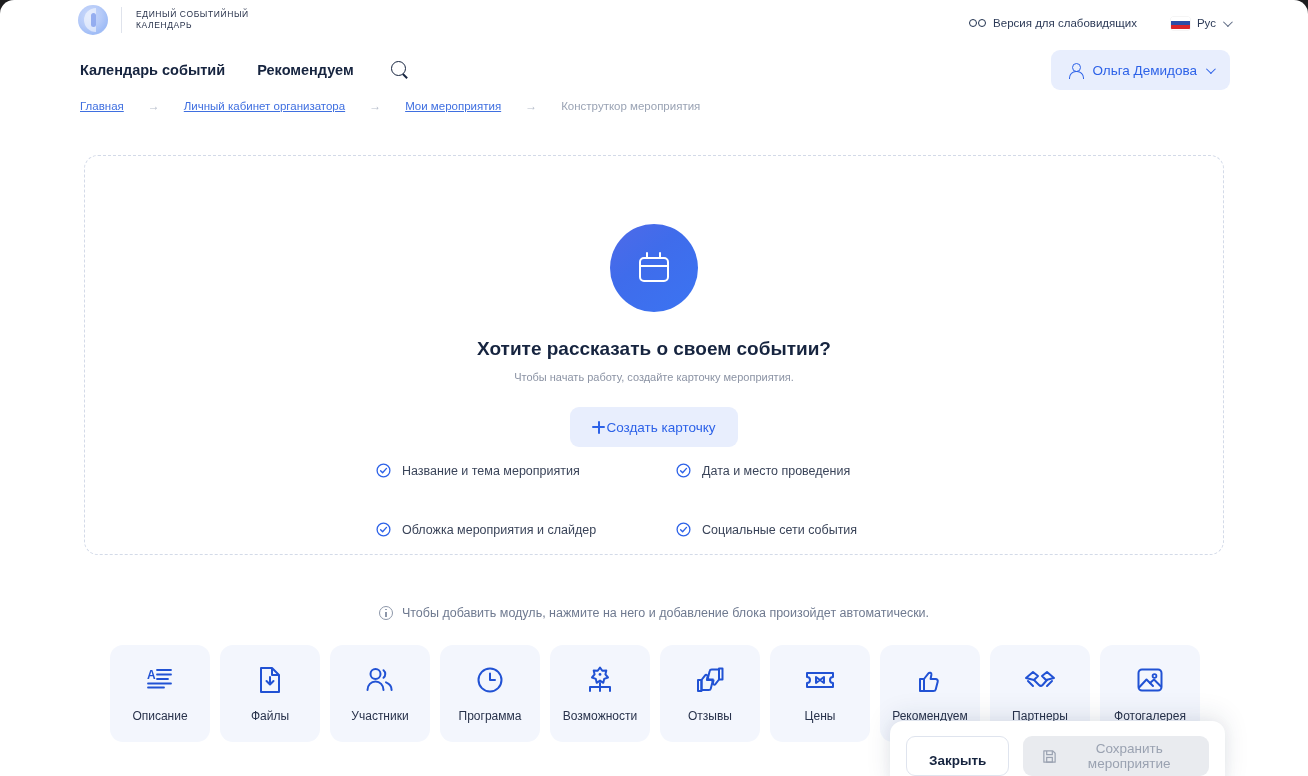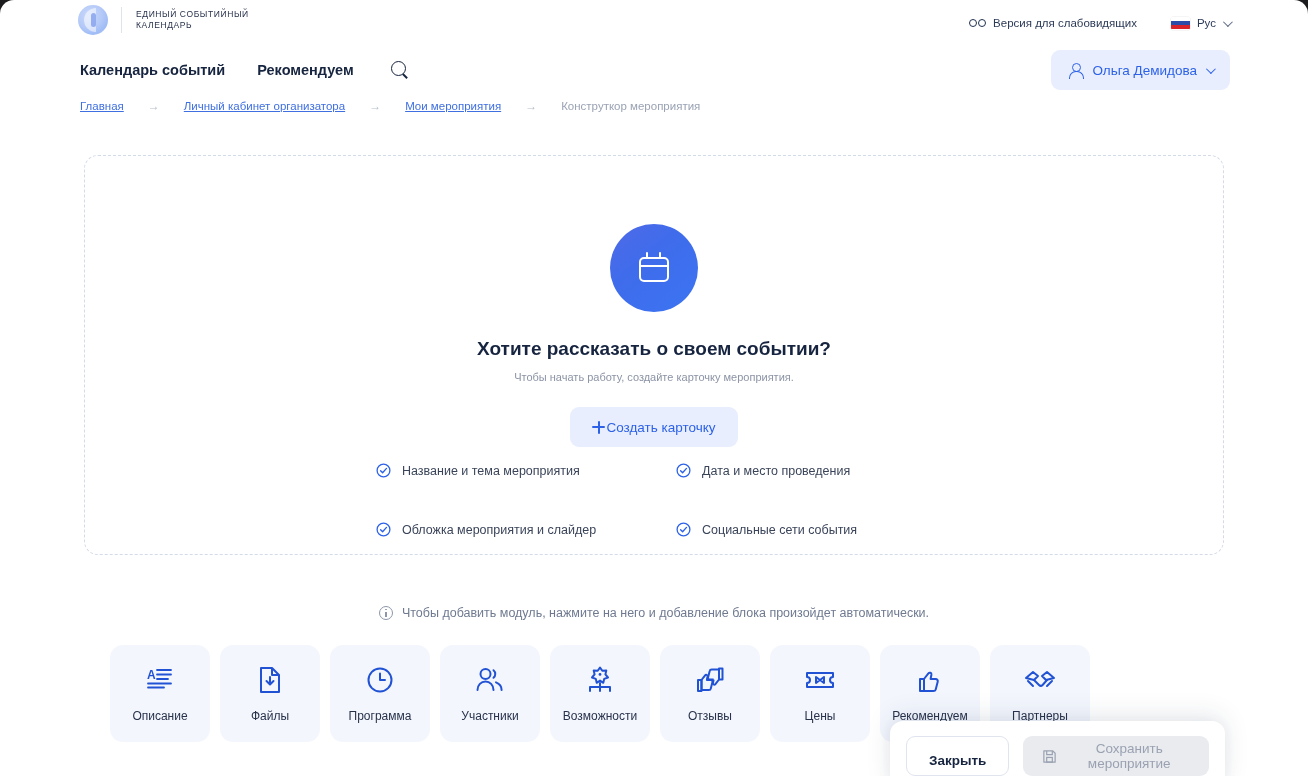--- a/index.html
+++ b/index.html
@@ -420,38 +420,38 @@
             <path d="M15 2 v7 h7" fill="none" stroke="#2152d4" stroke-width="2" stroke-linejoin="round"></path>
             <path d="M13 11 v7" stroke="#2152d4" stroke-width="2" stroke-linecap="round"></path>
             <path d="M9.5 15 L13 18.5 L16.5 15" fill="none" stroke="#2152d4" stroke-width="2" stroke-linecap="round" stroke-linejoin="round"></path>
           </svg>
       </span>
       <span class="tile-label">Файлы</span>
     </div>
 
     <div class="tile">
       <span class="tile-ico">
-        <svg width="28" height="28" viewBox="0 0 28 28">
-            <circle cx="14" cy="14" r="11.5" fill="none" stroke="#2152d4" stroke-width="2"></circle>
-            <path d="M14 7.5 V14 H19" fill="none" stroke="#2152d4" stroke-width="2" stroke-linecap="round" stroke-linejoin="round"></path>
-          </svg>
-      </span>
-      <span class="tile-label">Программа</span>
-    </div>
-
-    <div class="tile">
-      <span class="tile-ico">
         <svg width="30" height="28" viewBox="0 0 30 28">
             <circle cx="10.5" cy="8" r="5" fill="none" stroke="#2152d4" stroke-width="2"></circle>
             <path d="M2.5 24 c0-5 3.6-8.5 8-8.5 s8 3.5 8 8.5" fill="none" stroke="#2152d4" stroke-width="2" stroke-linecap="round"></path>
             <path d="M18.5 4.2 a5 5 0 0 1 0 7.6" fill="none" stroke="#2152d4" stroke-width="2" stroke-linecap="round"></path>
             <path d="M21 16.4 c3.3 1.3 5.6 4.3 5.6 7.6" fill="none" stroke="#2152d4" stroke-width="2" stroke-linecap="round"></path>
           </svg>
       </span>
       <span class="tile-label">Участники</span>
+    </div>
+
+    <div class="tile">
+      <span class="tile-ico">
+        <svg width="28" height="28" viewBox="0 0 28 28">
+            <circle cx="14" cy="14" r="11.5" fill="none" stroke="#2152d4" stroke-width="2"></circle>
+            <path d="M14 7.5 V14 H19" fill="none" stroke="#2152d4" stroke-width="2" stroke-linecap="round" stroke-linejoin="round"></path>
+          </svg>
+      </span>
+      <span class="tile-label">Программа</span>
     </div>
 
     <div class="tile">
       <span class="tile-ico">
         <svg width="30" height="28" viewBox="0 0 30 28">
             <path d="M15 1.5 l2.3 3.3 4-0.3 -0.9 3.9 2.6 3.1 -3.8 1.4 -0.9 3.9 -3.3-2.2 -3.3 2.2 -0.9-3.9 -3.8-1.4 2.6-3.1 -0.9-3.9 4 0.3 Z" fill="none" stroke="#2152d4" stroke-width="2" stroke-linejoin="round"></path>
             <circle cx="15" cy="8.4" r="1.4" fill="#2152d4"></circle>
             <path d="M15 17 V21 M5 21 H25 M5 21 V25 M15 21 V25 M25 21 V25" fill="none" stroke="#2152d4" stroke-width="2" stroke-linecap="round"></path>
           </svg>
       </span>
@@ -498,20 +498,31 @@
             <path d="M2 10 L9 4 l5 4 -4 4 Z" fill="none" stroke="#2152d4" stroke-width="2" stroke-linejoin="round"></path>
             <path d="M30 10 L23 4 l-5 4 4 4 Z" fill="none" stroke="#2152d4" stroke-width="2" stroke-linejoin="round"></path>
             <path d="M10 12 l5 5 c1 1 2.6 1 3.6 0 l4.4-5" fill="none" stroke="#2152d4" stroke-width="2" stroke-linecap="round" stroke-linejoin="round"></path>
             <path d="M4 13 l5 5" fill="none" stroke="#2152d4" stroke-width="2" stroke-linecap="round"></path>
             <path d="M28 13 l-5 5" fill="none" stroke="#2152d4" stroke-width="2" stroke-linecap="round"></path>
           </svg>
       </span>
       <span class="tile-label">Партнеры</span>
     </div>
 
+    <div class="tile">
+      <span class="tile-ico">
+        <svg width="28" height="28" viewBox="0 0 28 28">
+            <rect x="2.5" y="3.5" width="23" height="21" rx="3.5" fill="none" stroke="#2152d4" stroke-width="2"></rect>
+            <circle cx="18.5" cy="10" r="1.9" fill="none" stroke="#2152d4" stroke-width="1.8"></circle>
+            <path d="M3.5 21 L10.5 13.5 L17 20" fill="none" stroke="#2152d4" stroke-width="2" stroke-linecap="round" stroke-linejoin="round"></path>
+            <path d="M14 17 L18 13.5 L25 20.5" fill="none" stroke="#2152d4" stroke-width="2" stroke-linecap="round" stroke-linejoin="round"></path>
+          </svg>
+      </span>
+      <span class="tile-label">Фотогалерея</span>
+    </div>
 
   </div>
 
   <div class="actionbar">
     <button class="btn-close">Закрыть</button>
     <button class="btn-save" disabled="">
       <span class="save-ico">
         <svg width="15" height="15" viewBox="0 0 16 16">
             <path d="M2 2 h9.5 L14 4.5 V14 H2 Z" fill="none" stroke="#9aa2b1" stroke-width="1.3" stroke-linejoin="round"></path>
             <path d="M5 2 v4 h6 V2" fill="none" stroke="#9aa2b1" stroke-width="1.3" stroke-linejoin="round"></path>

